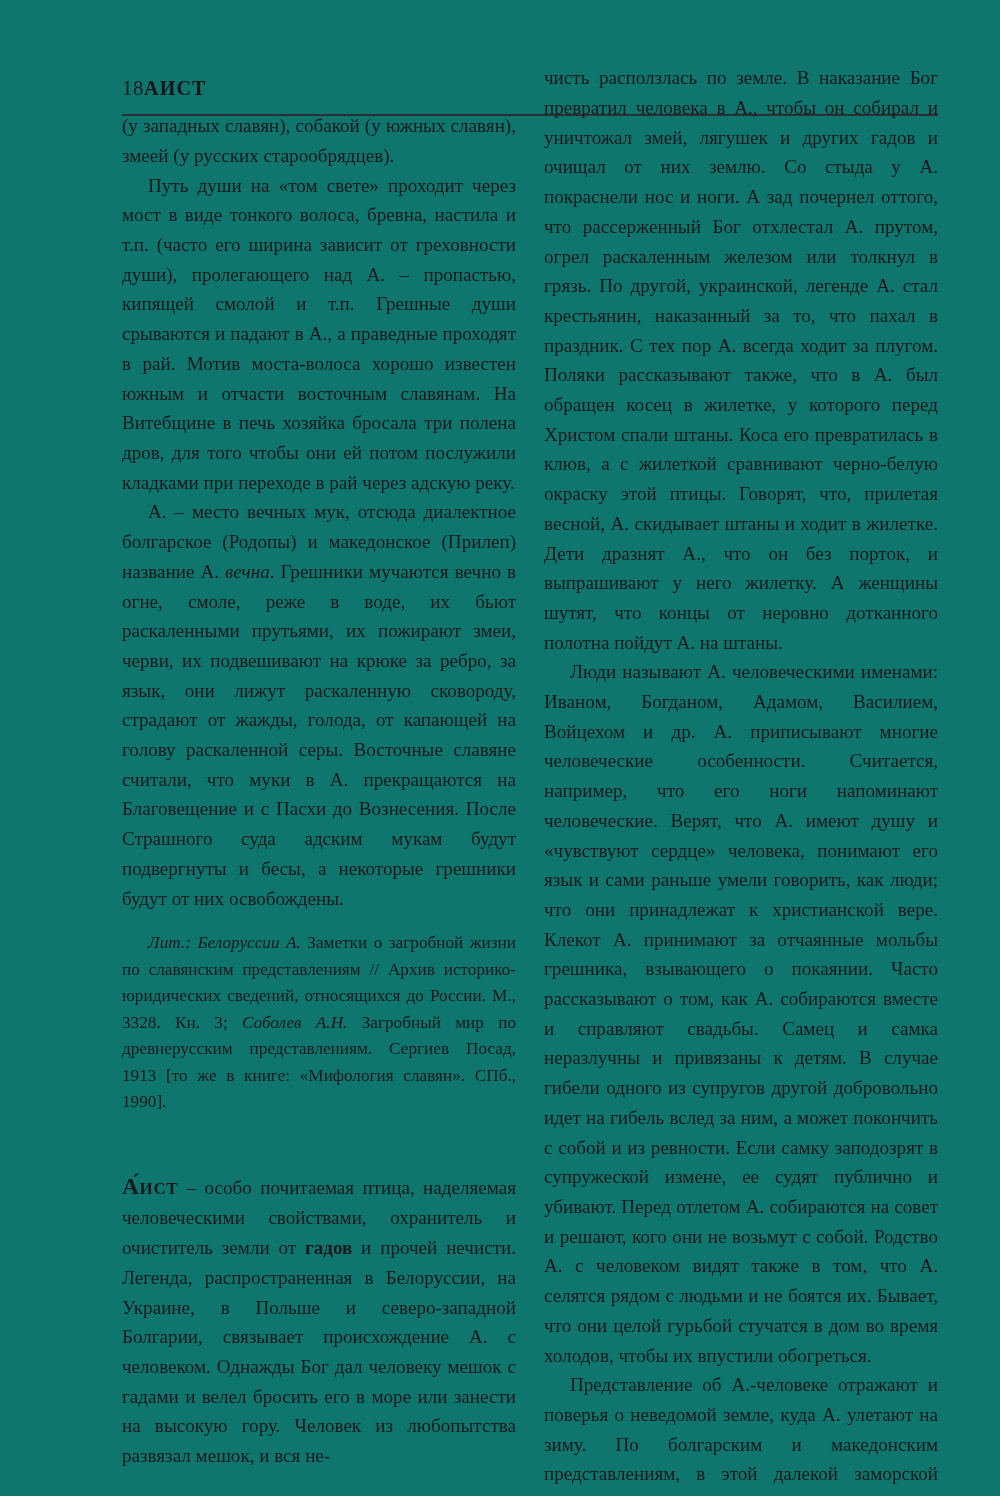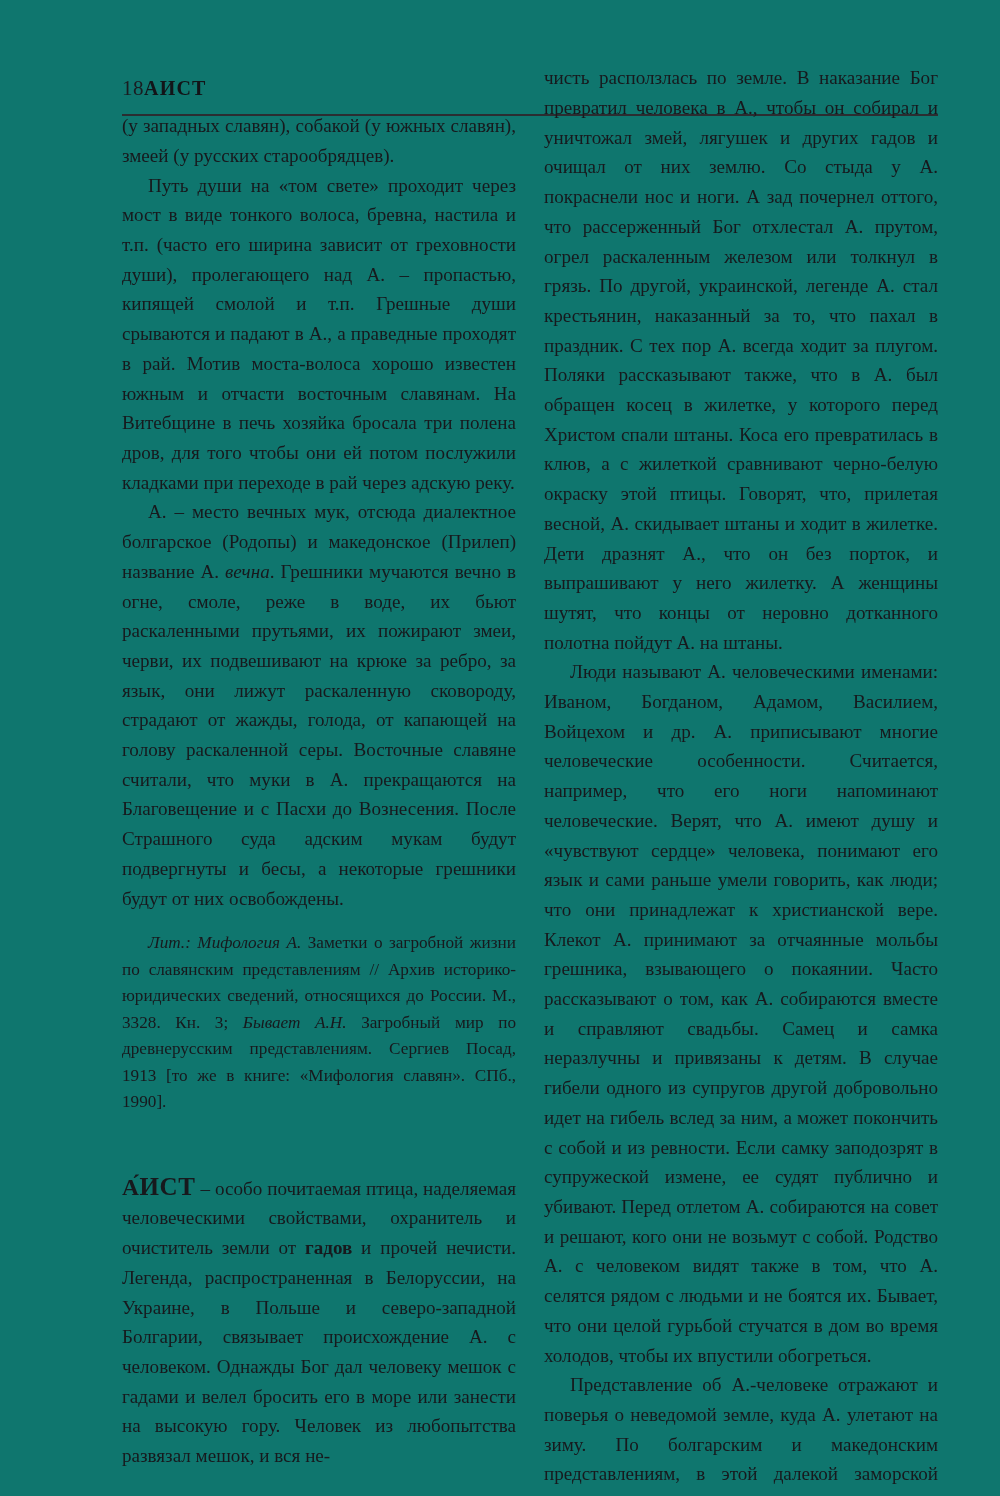--- a/index.html
+++ b/index.html
@@ -107,21 +107,21 @@
   b, .bd { font-weight: bold; }
 
   
   .entry { margin-top: 56px; }
   .headword {
     font-weight: bold;
     font-size: 19.6px;
     letter-spacing: 0.6px;
   }
   .headword .cap { font-size: 23.5px; }
-  .headword .sc  { font-size: 25px; }
+  .headword .sc  { font-size: 17px; }
 </style>
 </head>
 <body>
 
 <div class="page">
 
   <div class="running-head">
     <span class="folio">18</span>
     <span class="head-title">АИСТ</span>
   </div>
@@ -130,21 +130,21 @@
   <div class="columns">
 
     <div class="col">
 
       <p class="noindent">(у западных славян), собакой (у южных славян), змеей (у русских старообрядцев).</p>
 
       <p class="indent">Путь души на «том свете» проходит через мост в виде тонкого волоса, бревна, настила и т.п. (часто его ширина зависит от греховности души), пролегающего над А. – пропастью, кипящей смолой и т.п. Грешные души срываются и падают в А., а праведные проходят в рай. Мотив моста-волоса хорошо известен южным и отчасти восточным славянам. На Витебщине в печь хозяйка бросала три полена дров, для того чтобы они ей потом послужили кладками при переходе в рай через адскую реку.</p>
 
       <p class="indent"><span>А. – место вечных мук, отсюда диалектное болгарское (Родопы) и македонское (Прилеп) название А. </span><i>вечна</i><span>. Грешники мучаются вечно в огне, смоле, реже в воде, их бьют раскаленными прутьями, их пожирают змеи, черви, их подвешивают на крюке за ребро, за язык, они лижут раскаленную сковороду, страдают от жажды, голода, от капающей на голову раскаленной серы. Восточные славяне считали, что муки в А. прекращаются на Благовещение и с Пасхи до Вознесения. После Страшного суда адским мукам будут подвергнуты и бесы, а некоторые грешники будут от них освобождены.</span></p>
 
-      <div class="lit"><i>Лит.:</i> <i>Мифология А.</i><span> Заметки о загробной жизни по славянским представлениям // Архив историко-юридических сведений, относящихся до России. М., 3328. Кн. 3; </span><i>Бывает А.Н.</i><span> Загробный мир по древнерусским представлениям. Сергиев Посад, 1913 [то же в книге: «Мифология славян». СПб., 1990].</span></div>
+      <div class="lit"><i>Лит.:</i> <i>Белоруссии А.</i><span> Заметки о загробной жизни по славянским представлениям // Архив историко-юридических сведений, относящихся до России. М., 3328. Кн. 3; </span><i>Соболев А.Н.</i><span> Загробный мир по древнерусским представлениям. Сергиев Посад, 1913 [то же в книге: «Мифология славян». СПб., 1990].</span></div>
 
 
       <p class="entry noindent"><span class="headword"><span class="cap">А́</span><span class="sc">ИСТ</span></span><span> – особо почитаемая птица, наделяемая человеческими свойствами, охранитель и очиститель земли от </span><b>гадов</b><span> и прочей нечисти. Легенда, распространенная в Белоруссии, на Украине, в Польше и северо-западной Болгарии, связывает происхождение А. с человеком. Однажды Бог дал человеку мешок с гадами и велел бросить его в море или занести на высокую гору. Человек из любопытства развязал мешок, и вся не-</span></p>
 
     </div>
 
     <div class="col">
 
       <p class="noindent">чисть расползлась по земле. В наказание Бог превратил человека в А., чтобы он собирал и уничтожал змей, лягушек и других гадов и очищал от них землю. Со стыда у А. покраснели нос и ноги. А зад почернел оттого, что рассерженный Бог отхлестал А. прутом, огрел раскаленным железом или толкнул в грязь. По другой, украинской, легенде А. стал крестьянин, наказанный за то, что пахал в праздник. С тех пор А. всегда ходит за плугом. Поляки рассказывают также, что в А. был обращен косец в жилетке, у которого перед Христом спали штаны. Коса его превратилась в клюв, а с жилеткой сравнивают черно-белую окраску этой птицы. Говорят, что, прилетая весной, А. скидывает штаны и ходит в жилетке. Дети дразнят А., что он без порток, и выпрашивают у него жилетку. А женщины шутят, что концы от неровно дотканного полотна пойдут А. на штаны.</p>
 

